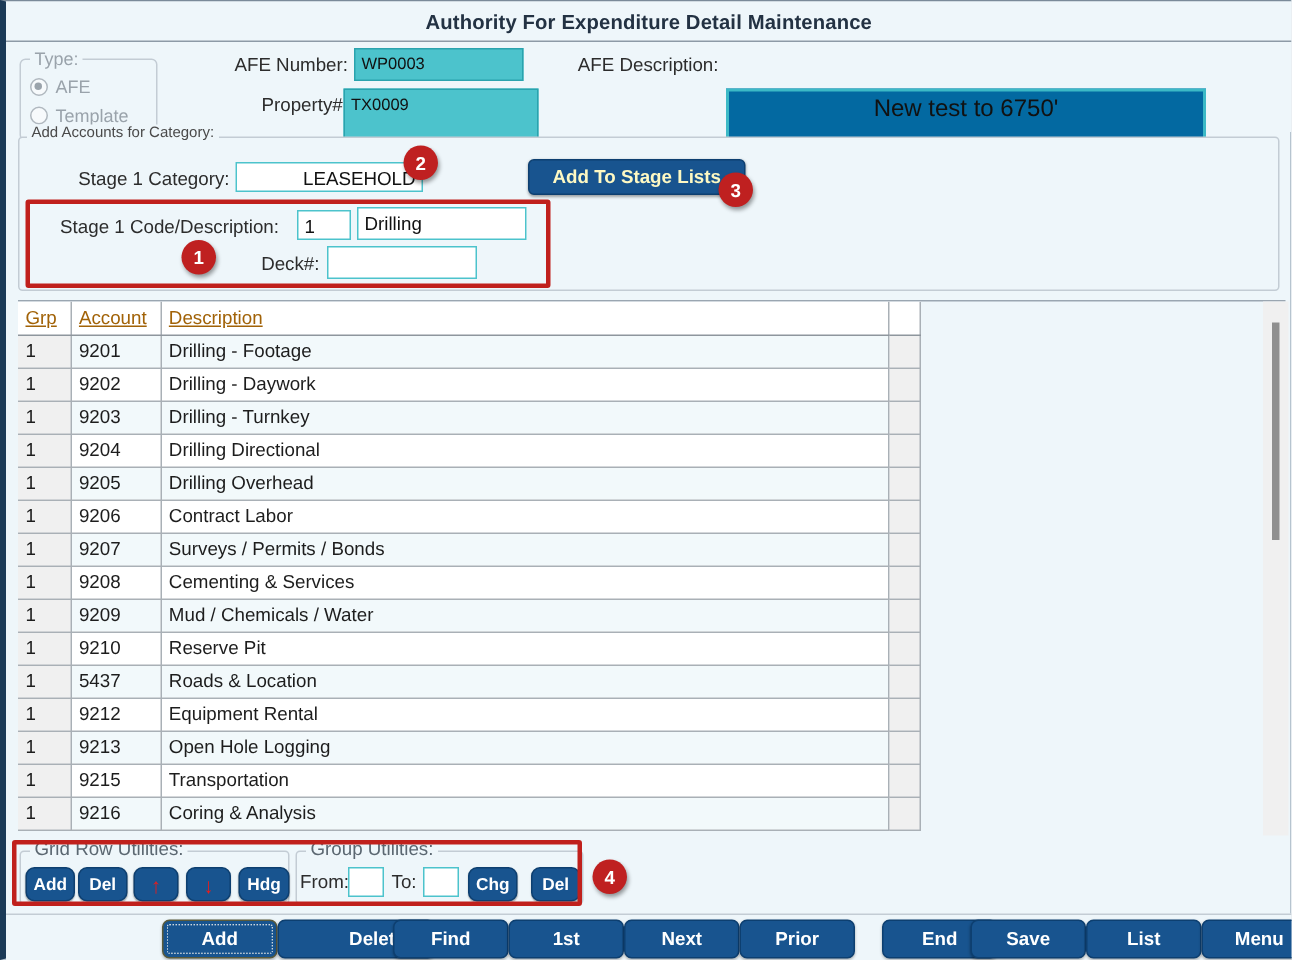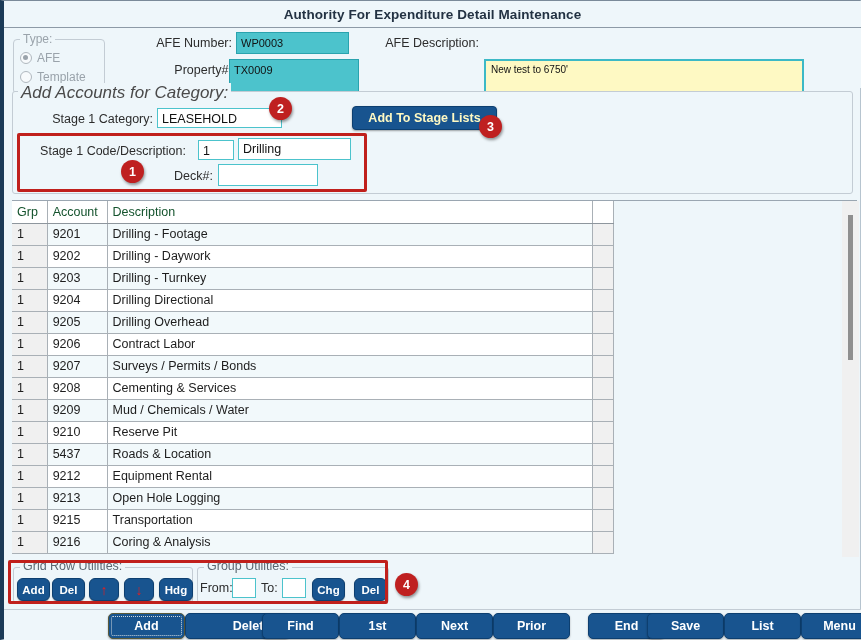--- a/index.html
+++ b/index.html
@@ -97,40 +97,41 @@
     border: 1.5px solid #4cc3cc;
     box-sizing: border-box;
     font-size: 12.5px;
     color: #111;
     padding: 2px 4px;
     line-height: 16px;
   }
   .desc-box {
     position: absolute; left: 480px; top: 31px;
     width: 320px; height: 53px;
-    background: #fef9c3;
+    background: #0369a1;
     border: 2px solid #3cb9c6;
     box-sizing: border-box;
-    font-size: 10px; color: #111;
+    font-size: 16px; color: #111;
     padding: 3px 5px;
+    text-align: center;
   }
 
   
   .cat-panel {
     position: absolute; left: 8px; top: 90px;
     width: 841px; height: 103px;
     border: 1px solid #c3ccd4;
     border-radius: 3px;
     background: #eef6fa;
     box-sizing: border-box;
   }
   .cat-panel .grp-label {
     position: absolute; left: 5px; top: -9px;
     background: #eef6fa; padding: 0 3px;
-    font-size: 17px; color: #4a4a4a; font-style: italic;
+    font-size: 10px; color: #4a4a4a;
   }
   .btn-stage {
     position: absolute; left: 348px; top: 105px;
     width: 143px; height: 22px;
     background: #18548f;
     border: 1px solid #0d3f70;
     border-radius: 4px;
     color: #fef9c3; font-size: 12.5px; font-weight: bold;
     display: flex; align-items: center; justify-content: center;
     box-shadow: 0 1px 2px rgba(0,0,0,.35);
@@ -178,21 +179,22 @@
     text-align: left;
     height: 22px;
     padding: 0 5px;
     box-sizing: border-box;
     overflow: hidden;
     white-space: nowrap;
   }
   table.grid th {
     background: #ffffff;
     border-bottom: 1px solid #8e969d;
-    color: #14532d;
+    color: #a16207;
+    text-decoration: underline;
   }
   table.grid td.c-grp { background: #f0f0f0; width: 34px; text-align: left; }
   table.grid td.c-acct { background: #f2f9fb; width: 58px; }
   table.grid td.c-desc { background: #f2f9fb; width: 290px; }
   table.grid td.c-pad  { background: #f0f0f0; width: 20px; }
   table.grid th.c-grp  { width: 34px; }
   table.grid th.c-acct { width: 58px; }
   table.grid th.c-desc { width: 470px; }
   table.grid th.c-pad  { width: 20px; }
   table.grid tr.alt td.c-acct, table.grid tr.alt td.c-desc { background: #ffffff; }
@@ -302,21 +304,21 @@
 
     <span class="fld-label" style="left:375px; top:8px; width:100px;">AFE Description:</span>
     <div class="desc-box">New test to 6750'</div>
   </div>
 
   <div class="cat-panel">
     <span class="grp-label">Add Accounts for Category:</span>
   </div>
 
   <span class="fld-label" style="left:31px; top:111px; width:118px;">Stage 1 Category:</span>
-  <div class="whitebox" style="left:153px; top:107px; width:125px; height:20px;">LEASEHOLD</div>
+  <div class="whitebox" style="left:153px; top:107px; width:125px; height:20px;text-align:right;">LEASEHOLD</div>
 
   <div class="btn-stage">Add To Stage Lists</div>
 
   <span class="fld-label" style="left:22px; top:143px; width:160px;">Stage 1 Code/Description:</span>
   <div class="whitebox" style="left:194px; top:139px; width:36px; height:20px;">1</div>
   <div class="whitebox" style="left:234px; top:137px; width:113px; height:22px;">Drilling</div>
 
   <span class="fld-label" style="left:161px; top:168px; width:48px;">Deck#:</span>
   <div class="whitebox" style="left:214px; top:163px; width:100px; height:22px;"></div>
 

